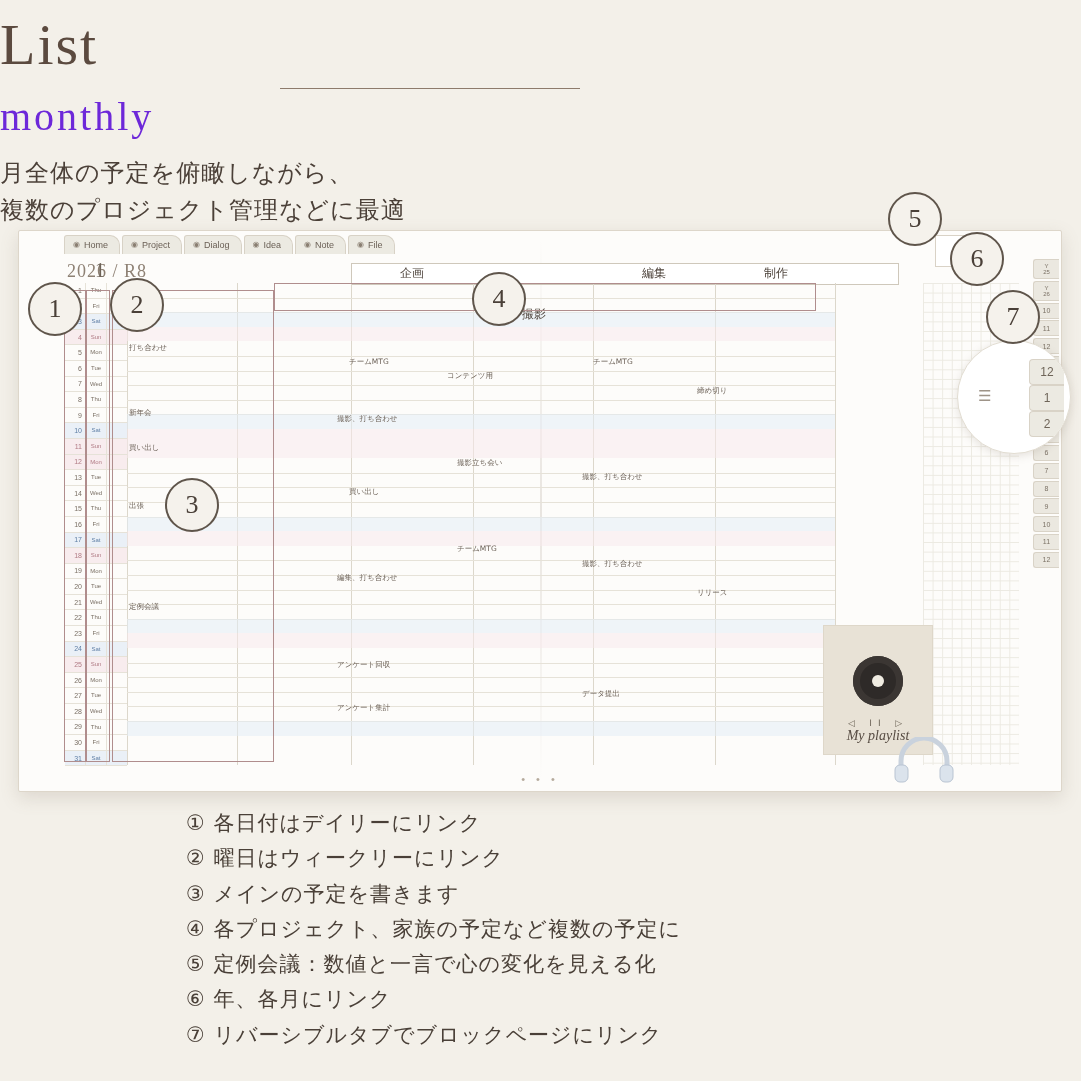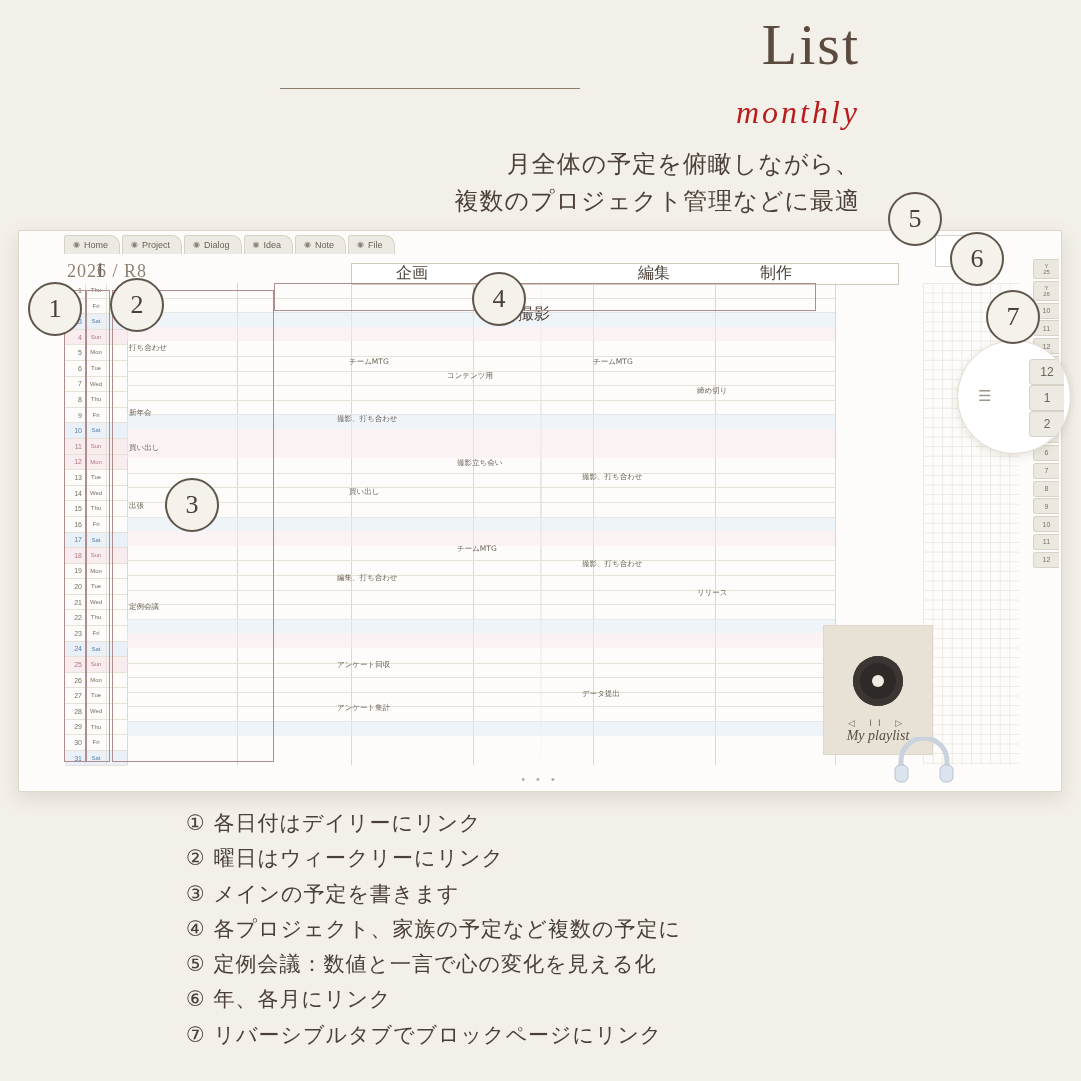--- a/index.html
+++ b/index.html
@@ -5,32 +5,32 @@
   html,body{margin:0;padding:0;}
   body{
     width:1081px;height:1081px;
     background:#f3f0e9;
     font-family:"Liberation Sans", sans-serif;
     color:#4a4038;
     overflow:hidden;
     position:relative;
   }
   
-  .header{position:absolute;left:0;top:0;width:860px;text-align:right;}
+  .header{position:absolute;left:0;top:0;width:860px;text-align:left;}
   .title-main{
     font-family:"Liberation Serif", serif;
     font-size:58px;color:#5b4a3f;letter-spacing:2px;
     margin-top:16px;line-height:1;
   }
   .title-rule{
     width:300px;height:1px;background:#8d7b6c;margin:14px auto 6px auto;
   }
   .title-sub{
     font-family:"Liberation Serif", serif;
-    font-size:32px;color:#b91c1c;letter-spacing:3px;line-height:1.1;font-style:italic;
+    font-size:40px;color:#6d28d9;letter-spacing:3px;line-height:1.1;
   }
   .lead{
     font-family:"DejaVu Sans", sans-serif;
     font-size:24px;color:#4b4038;line-height:1.55;margin-top:16px;
     letter-spacing:1px;
   }
   
   .book{
     position:absolute;left:18px;top:230px;width:1042px;height:560px;
     background:#fdfcfa;
@@ -89,21 +89,21 @@
   .gcol{position:absolute;top:0;height:482px;border-left:1px solid #dcd7cb;}
   .rowline{position:absolute;left:0;right:0;height:1px;background:#e6e2d8;}
   .rowline.sat{background:#e3ecf6;height:14.6px;opacity:.55;}
   .rowline.sun{background:#f7e9ec;height:14.6px;opacity:.55;}
   .hdrband{
     position:absolute;left:224px;top:-20px;width:546px;height:20px;
     border:1px solid #cfc8bb;background:#fff;
   }
   .hdr-cell{
     position:absolute;top:-20px;height:20px;line-height:20px;text-align:center;
-    font-size:16px;color:#4e443c;font-family:"DejaVu Sans",sans-serif;
+    font-size:12px;color:#4e443c;font-family:"DejaVu Sans",sans-serif;
   }
   .note{
     position:absolute;font-size:7.5px;color:#6a5f55;font-family:"DejaVu Sans",sans-serif;
     white-space:nowrap;
   }
   
   .minigrid{
     position:absolute;right:42px;top:52px;width:96px;height:482px;
     background-image:linear-gradient(to right,#eceae2 1px,transparent 1px),
                      linear-gradient(to bottom,#eceae2 1px,transparent 1px);

